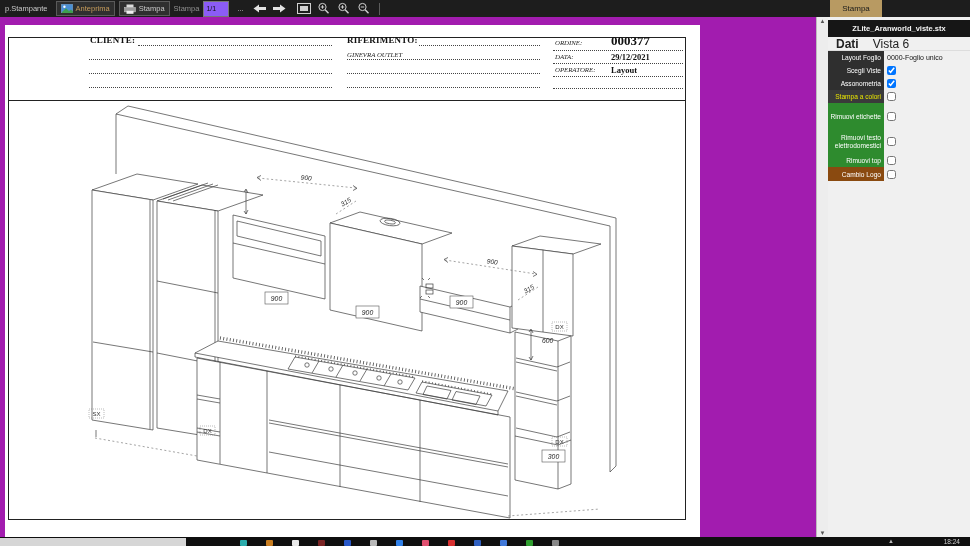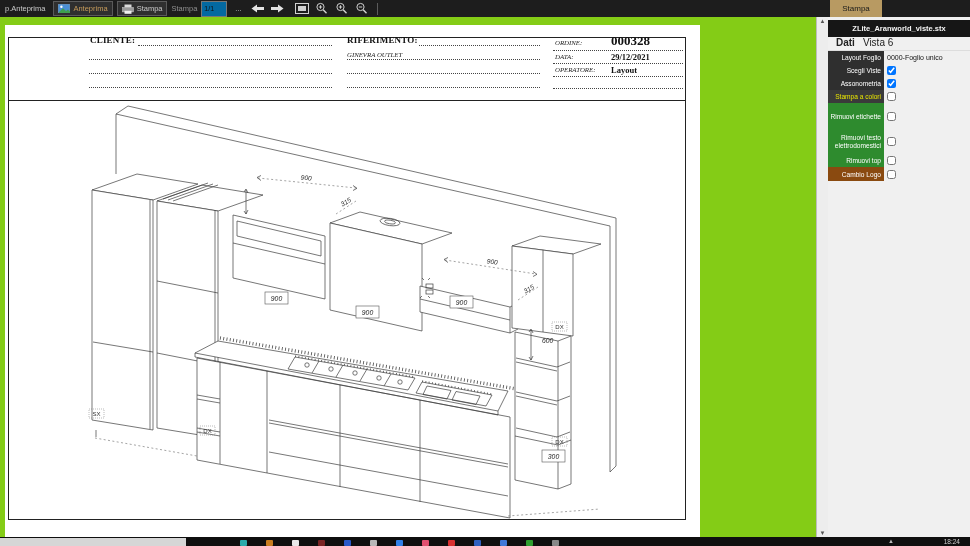--- a/index.html
+++ b/index.html
@@ -7,47 +7,47 @@
               font-family:"Liberation Sans", sans-serif; }
 
   
   #toolbar { position:absolute; left:0; top:0; width:970px; height:17px;
              background:#1d1d1d; display:flex; align-items:center; gap:4px; padding-left:1px; z-index:5; }
   .tb-btn { height:15px; display:flex; align-items:center; gap:3px; color:#c9c9c9;
             font-size:7.5px; padding:0 4px; cursor:default; }
   .tb-btn.framed { background:#2f2f2f; border:1px solid #5a5a5a; }
   .tb-btn .tan { color:#c49a5a; }
   .tb-label { color:#8f8f8f; font-size:7.5px; }
-  .tb-input { width:26px; height:16px; font-size:7px; border:1px solid #777; background:#0369a1; color:#111; padding:0 2px; }
+  .tb-input { width:26px; height:16px; font-size:7px; border:1px solid #777; background:#8b5cf6; color:#111; padding:0 2px; }
   .tb-sep { width:1px; height:12px; background:#5c5c5c; margin-left:3px; }
   .tb-ico { display:flex; align-items:center; justify-content:center; width:16px; height:14px; }
 
   
-  #canvas { position:absolute; left:0; top:17px; width:816px; height:520px; background:#84cc16; }
+  #canvas { position:absolute; left:0; top:17px; width:816px; height:520px; background:#a21caf; }
   #page { position:absolute; left:5px; top:8px; width:695px; height:512px; background:#ffffff;
           font-family:"Liberation Serif", serif; color:#111; }
   #frame { position:absolute; left:3px; top:12px; width:678px; height:483px; border:1px solid #222; }
   #headline { position:absolute; left:3px; top:75px; width:678px; border-bottom:1px solid #222; }
   .dot { position:absolute; height:0; border-bottom:1px dotted #444; }
   .doclabel { position:absolute; font-weight:bold; font-size:9px; letter-spacing:.2px; }
   .docitalic { position:absolute; font-style:italic; font-size:6.8px; color:#222; }
   .docval { position:absolute; font-weight:bold; }
 
   
   #stampa-tab { position:absolute; left:830px; top:0; width:52px; height:17px; background:#b89a62;
                 color:#1a1a1a; font-size:8px; display:flex; align-items:center; justify-content:center; z-index:6; }
   #scrollbar { position:absolute; left:816px; top:17px; width:12px; height:520px; background:#ededed;
                border-left:1px solid #bdbdbd; font-size:6px; color:#555; text-align:center; }
   #scrollbar .up { position:absolute; top:1px; left:0; right:0; }
   #scrollbar .dn { position:absolute; bottom:1px; left:0; right:0; }
   #sidebar { position:absolute; left:828px; top:17px; width:142px; height:520px; background:#f0f0f0; }
   #sb-title { position:absolute; left:0; top:3px; width:142px; height:17px; background:#161616; color:#f5f5f5;
               font-size:7.5px; font-weight:bold; display:flex; align-items:center; justify-content:center; }
-  #sb-tabs { position:absolute; left:0; top:20px; width:142px; height:14px; display:flex; gap:8px;
-             padding-left:8px; align-items:flex-start; font-size:10px; color:#222; border-bottom:1px solid #ddd; }
+  #sb-tabs { position:absolute; left:0; top:20px; width:142px; height:14px; display:flex; gap:14px;
+             padding-left:8px; align-items:center; font-size:12px; color:#222; border-bottom:1px solid #ddd; }
   .sb-row { position:absolute; left:0; width:142px; display:flex; }
   .sb-label { width:56px; color:#fff; font-size:6.6px; text-align:right; padding:1px 3px 0 1px;
               display:flex; align-items:center; justify-content:flex-end; line-height:1.15; }
   .sb-label.dark { background:#2f2f2f; }
   .sb-label.darky { background:#3a3a3a; color:#e8e400; }
   .sb-label.green { background:#2e8b2e; }
   .sb-label.brown { background:#8a4a10; }
   .sb-val { flex:1; display:flex; align-items:center; gap:3px; padding-left:3px; font-size:7px; color:#111; }
   .sb-val input[type=checkbox] { width:9px; height:9px; margin:0; }
 
@@ -69,21 +69,21 @@
   #tb-icons { position:absolute; left:240px; top:3px; display:flex; gap:19px; }
   #tb-icons span { width:7px; height:6px; display:inline-block; border-radius:1px; }
   #tb-caret { position:absolute; left:888px; top:1px; color:#bbb; font-size:6px; }
   #tb-clock { position:absolute; right:10px; top:1px; color:#cfcfcf; font-size:6.5px; }
 </style>
 </head>
 <body>
 
 <div id="toolbar">
   <div class="tb-btn">
-    <span>p.Anteprima</span>
+    <span>p.Stampante</span>
   </div>
   <div class="tb-btn framed">
     <svg width="12" height="9">
       <rect x="0" y="0" width="12" height="9" fill="#4a8fd4" stroke="#888" stroke-width="0.6"></rect>
       <circle cx="3.4" cy="2.8" r="1.2" fill="#fdfdfd"></circle>
       <path d="M1,8 L5,4.2 L8,7 L10,5.4 L12,7.4 L12,9 L1,9 Z" fill="#3f9f4f"></path>
     </svg>
     <span class="tan">Anteprima</span>
   </div>
   <div class="tb-btn framed">
@@ -151,21 +151,21 @@
     <div class="dot" style="left:84px; top:62px; width:243px;"></div>
 
     <div class="doclabel" style="left:342px; top:10px;">RIFERIMENTO:</div>
     <div class="dot" style="left:414px; top:20px; width:121px;"></div>
     <div class="docitalic" style="left:342px; top:26px;">GINEVRA OUTLET</div>
     <div class="dot" style="left:342px; top:34px; width:193px;"></div>
     <div class="dot" style="left:342px; top:48px; width:193px;"></div>
     <div class="dot" style="left:342px; top:62px; width:193px;"></div>
 
     <div class="docitalic" style="left:550px; top:14px;">ORDINE:</div>
-    <div class="docval" style="left:606px; top:8px; font-size:13px;">000328</div>
+    <div class="docval" style="left:606px; top:8px; font-size:13px;">000377</div>
     <div class="dot" style="left:548px; top:25px; width:130px;"></div>
     <div class="docitalic" style="left:550px; top:28px;">DATA:</div>
     <div class="docval" style="left:606px; top:27px; font-size:8.5px;">29/12/2021</div>
     <div class="dot" style="left:548px; top:38px; width:130px;"></div>
     <div class="docitalic" style="left:550px; top:41px;">OPERATORE:</div>
     <div class="docval" style="left:606px; top:40px; font-size:8.5px;">Layout</div>
     <div class="dot" style="left:548px; top:51px; width:130px;"></div>
     <div class="dot" style="left:548px; top:63px; width:130px;"></div>
 
     <svg id="drawing" width="660" height="420" viewBox="0 0 660 420">

